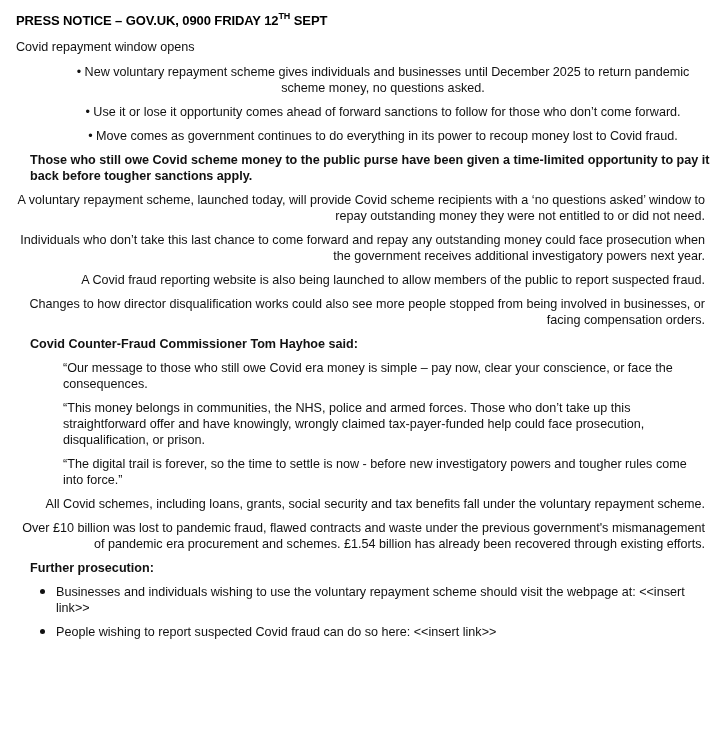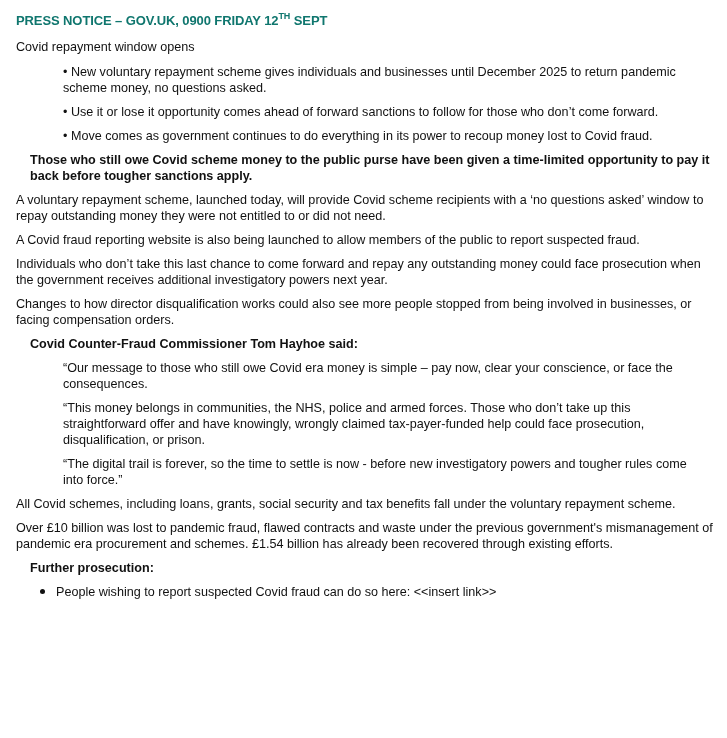--- a/index.html
+++ b/index.html
@@ -14,21 +14,21 @@
       font-family: "Liberation Sans", "DejaVu Sans", sans-serif;
       font-size: 12.6px;
       color: #111111;
       line-height: 16px;
     }
     .doc {
       padding: 10px 14px 0 16px;
       position: relative;
     }
     .notice-title {
-      color: #0f766e;
+      color: #000000;
       font-weight: bold;
       font-size: 13px;
       margin: 0;
       height: 22px;
       line-height: 22px;
       letter-spacing: -0.1px;
     }
     .notice-title sup {
       font-size: 9px;
       line-height: 0;
@@ -37,26 +37,28 @@
     .heading {
       font-weight: normal;
       margin: 7px 0 0 0;
     }
     .indent-block {
       padding-left: 47px;
       padding-right: 10px;
     }
     .indent-block p {
       margin: 8px 0 0 0;
+      text-align: center;
     }
     .indent-block p:first-child {
       margin-top: 9px;
     }
     p.para {
-      margin: 8px 0 0 0;
+      margin: 8px 8px 0 0;
+      text-align: right;
     }
     p.bold-para {
       margin: 8px 0 0 14px;
       font-weight: bold;
     }
     .quote-block {
       padding-left: 47px;
       padding-right: 10px;
     }
     .quote-block p {
@@ -94,37 +96,41 @@
 
   <div class="indent-block">
     <p>• New voluntary repayment scheme gives individuals and businesses until December 2025 to return pandemic scheme money, no questions asked.</p>
     <p>• Use it or lose it opportunity comes ahead of forward sanctions to follow for those who don’t come forward.</p>
     <p>• Move comes as government continues to do everything in its power to recoup money lost to Covid fraud.</p>
   </div>
 
   <p class="bold-para">Those who still owe Covid scheme money to the public purse have been given a time-limited opportunity to pay it back before tougher sanctions apply.</p>
 
   <p class="para">A voluntary repayment scheme, launched today, will provide Covid scheme recipients with a ‘no questions asked’ window to repay outstanding money they were not entitled to or did not need.</p>
+  <p class="para">Individuals who don’t take this last chance to come forward and repay any outstanding money could face prosecution when the government receives additional investigatory powers next year.</p>
   <p class="para">A Covid fraud reporting website is also being launched to allow members of the public to report suspected fraud.</p>
-  <p class="para">Individuals who don’t take this last chance to come forward and repay any outstanding money could face prosecution when the government receives additional investigatory powers next year.</p>
   <p class="para">Changes to how director disqualification works could also see more people stopped from being involved in businesses, or facing compensation orders.</p>
 
   <p class="bold-para">Covid Counter-Fraud Commissioner Tom Hayhoe said:</p>
 
   <div class="quote-block">
     <p>“Our message to those who still owe Covid era money is simple – pay now, clear your conscience, or face the consequences.</p>
     <p>“This money belongs in communities, the NHS, police and armed forces. Those who don’t take up this straightforward offer and have knowingly, wrongly claimed tax-payer-funded help could face prosecution, disqualification, or prison.</p>
     <p>“The digital trail is forever, so the time to settle is now - before new investigatory powers and tougher rules come into force.”</p>
   </div>
 
   <p class="para">All Covid schemes, including loans, grants, social security and tax benefits fall under the voluntary repayment scheme.</p>
   <p class="para">Over £10 billion was lost to pandemic fraud, flawed contracts and waste under the previous government's mismanagement of pandemic era procurement and schemes. £1.54 billion has already been recovered through existing efforts.</p>
 
   <p class="bold-para">Further prosecution:</p>
 
   <ul class="further">
     <li>
       <span class="dot"></span>
+      <span>Businesses and individuals wishing to use the voluntary repayment scheme should visit the webpage at: &lt;&lt;insert link&gt;&gt;</span>
+    </li>
+    <li>
+      <span class="dot"></span>
       <span>People wishing to report suspected Covid fraud can do so here: &lt;&lt;insert link&gt;&gt;</span>
     </li>
   </ul>
 
 </div>
 
 </body></html>

